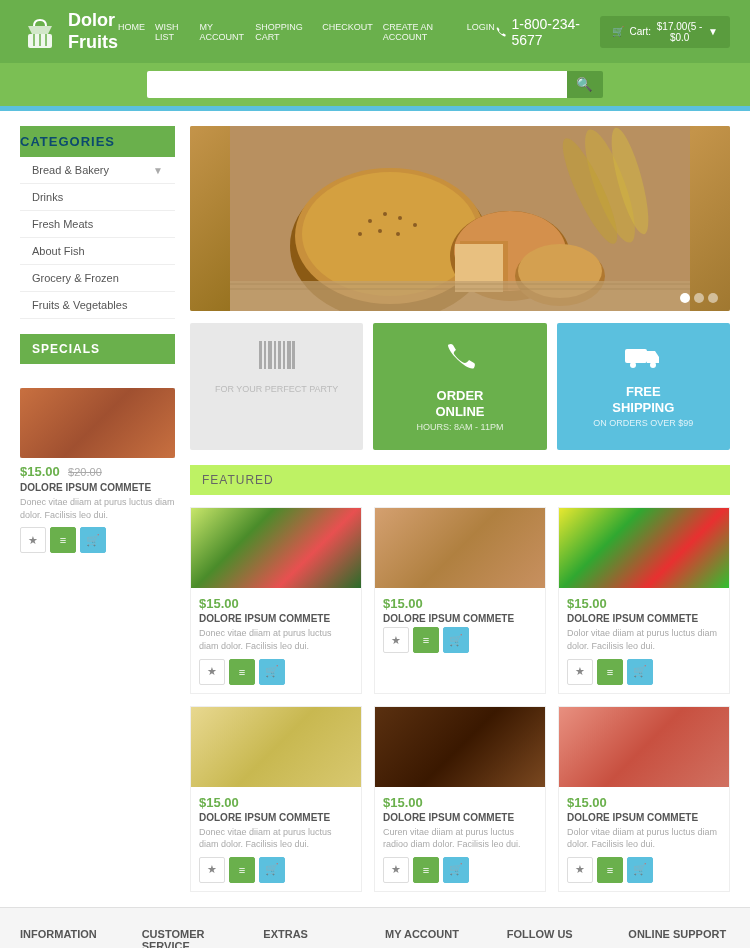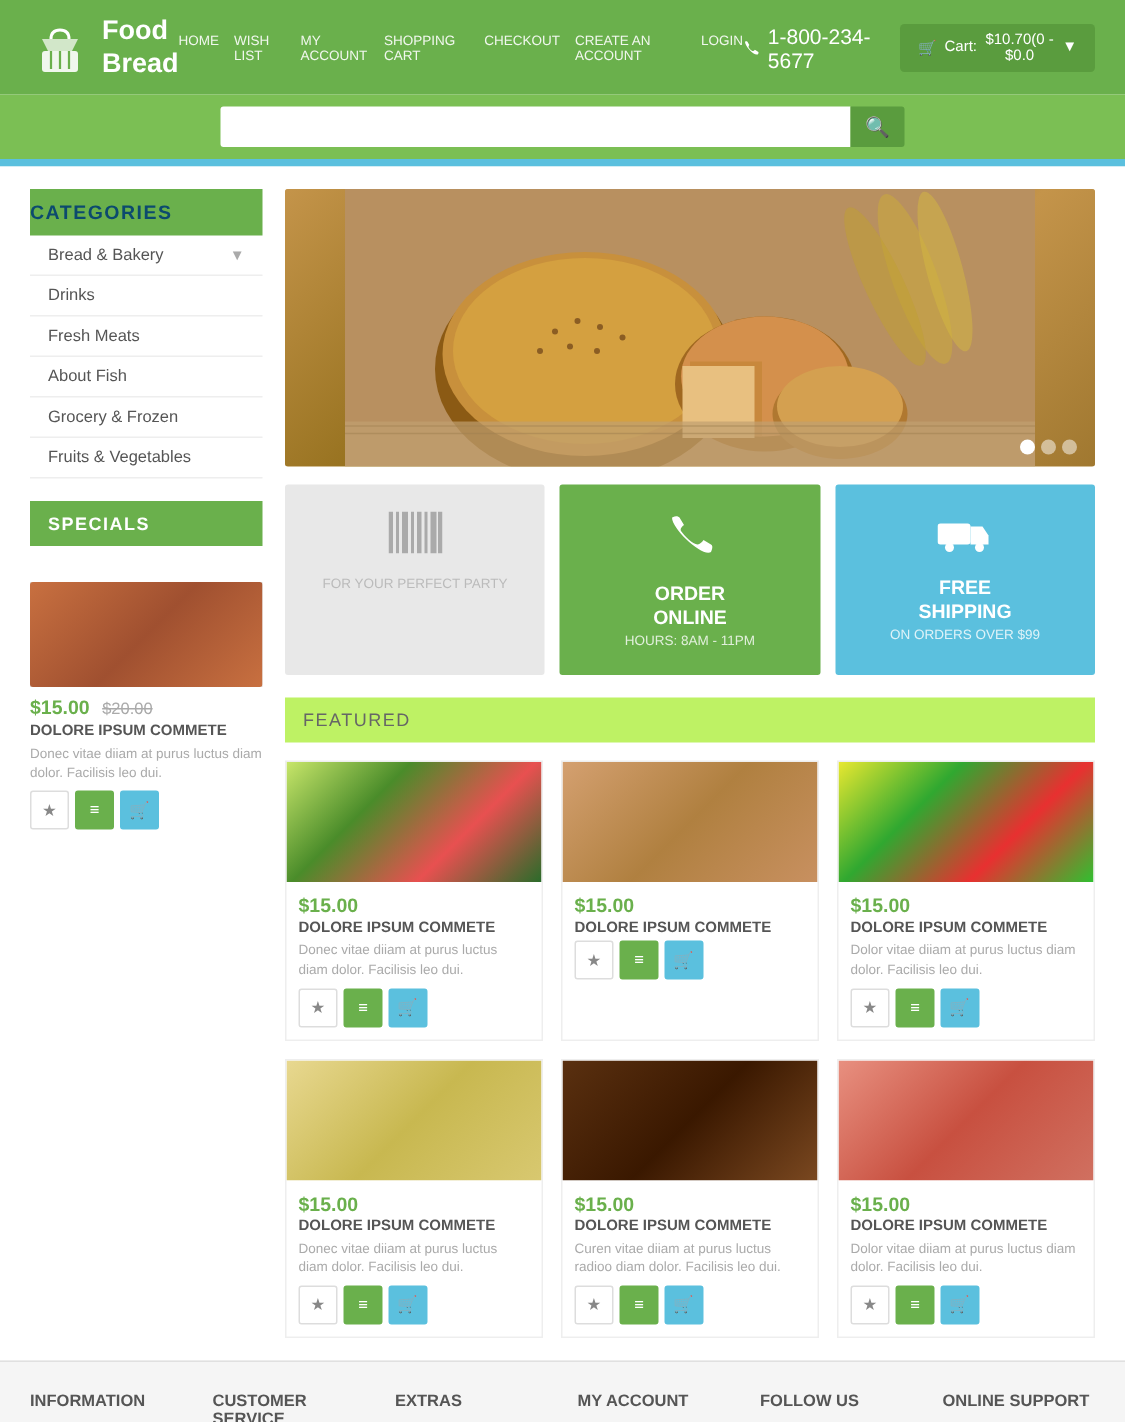--- a/index.html
+++ b/index.html
@@ -97,22 +97,22 @@
 
     <svg class="logo-icon" viewBox="0 0 40 40">
       <rect x="8" y="22" width="24" height="14" rx="2" fill="white" opacity="0.9"></rect>
       <path d="M12 22 L8 14 L32 14 L28 22Z" fill="white" opacity="0.7"></path>
       <line x1="14" y1="22" x2="14" y2="34" stroke="#6ab04c" stroke-width="1.5"></line>
       <line x1="20" y1="22" x2="20" y2="34" stroke="#6ab04c" stroke-width="1.5"></line>
       <line x1="26" y1="22" x2="26" y2="34" stroke="#6ab04c" stroke-width="1.5"></line>
       <path d="M14 14 Q14 8 20 8 Q26 8 26 14" fill="none" stroke="white" stroke-width="2"></path>
     </svg>
     <div class="logo-text">
-      <div>Food</div>
-      <div>Bread</div>
+      <div>Dolor</div>
+      <div>Fruits</div>
     </div>
   </div>
 
   <div>
     <div class="nav-row">
       <a>HOME</a>
       <a>WISH LIST</a>
       <a>MY ACCOUNT</a>
       <a>SHOPPING CART</a>
       <a>CHECKOUT</a>
@@ -124,21 +124,21 @@
   <div class="header-right">
     <div class="phone">
       <svg width="14" height="14" viewBox="0 0 14 14">
           <path d="M2 2 C2 2 3 1 4 2 L5.5 4.5 C5.5 4.5 4.5 5.5 5 6.5 C5.5 7.5 7.5 9.5 8.5 9.5 C9.5 9.5 10 8.5 10 8.5 L12.5 10 C13.5 10.5 12.5 12 12.5 12 C10 14 2 6 2 2Z" fill="white"></path>
         </svg>
       <span>1-800-234-5677</span>
     </div>
     <button class="cart-btn">
       <span>🛒</span>
       <span>Cart:</span>
-      <span>$10.70(0 - $0.0</span>
+      <span>$17.00(5 - $0.0</span>
       <span>▼</span>
     </button>
   </div>
 </div>
 
 <div class="search-bar">
   <input type="text" style="">
   <button class="search-btn">
     <span>🔍</span>
   </button>

